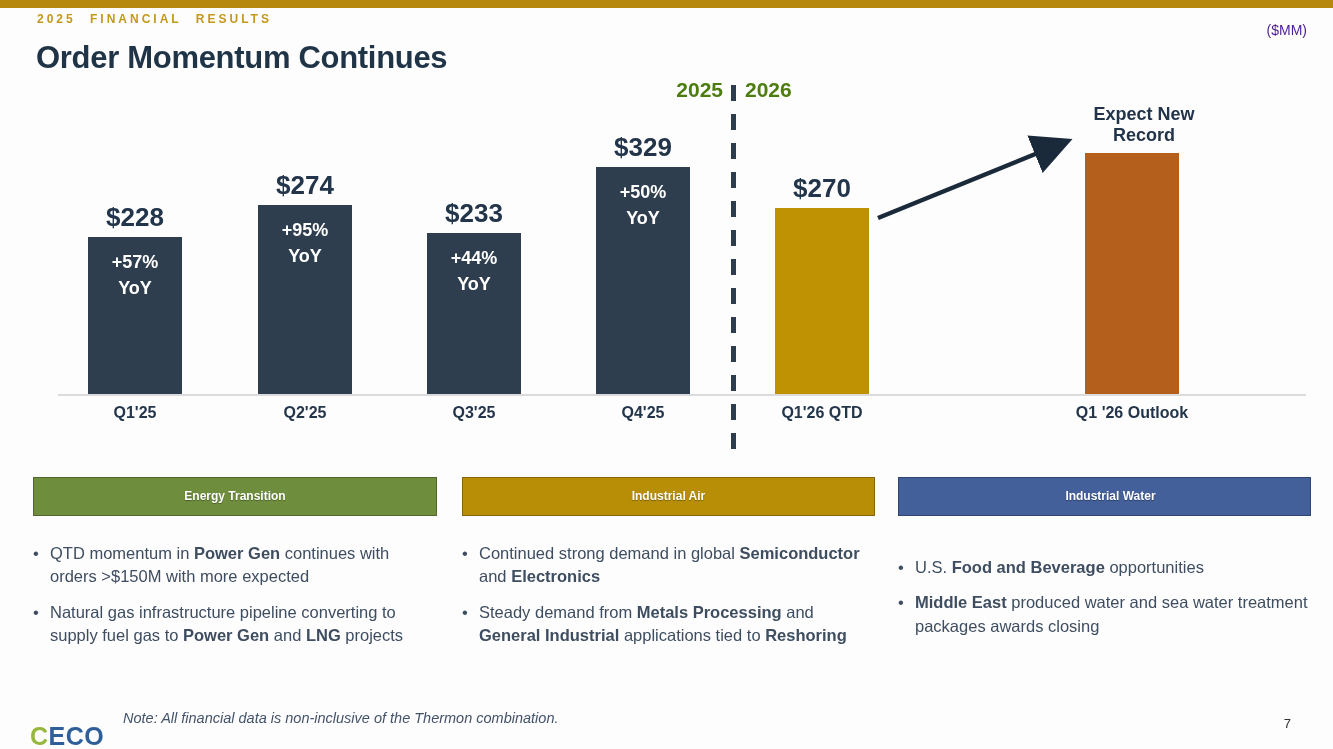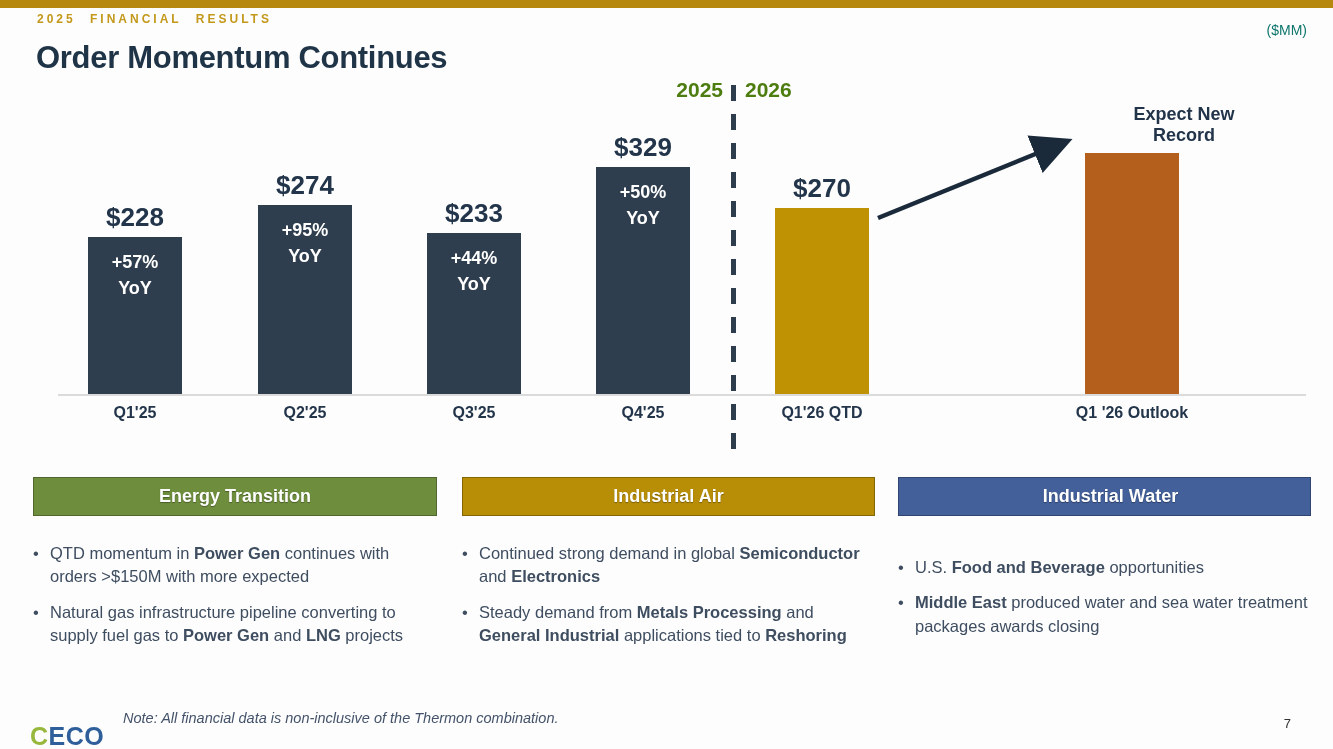--- a/index.html
+++ b/index.html
@@ -9,21 +9,21 @@
     font-family:"Liberation Sans", sans-serif;
     background:#FDFDFD;
     color:#23354A;
     overflow:hidden;
   }
   .topbar { position:absolute; left:0; top:0; width:1333px; height:8px; }
   .eyebrow {
     position:absolute; left:37px; top:12px;
     font-size:12px; font-weight:bold; letter-spacing:3px; word-spacing:8px;
   }
-  .units { position:absolute; right:26px; top:22px; font-size:14px; color:#0f766e; }
+  .units { position:absolute; right:26px; top:22px; font-size:14px; color:#4c1d95; }
   .page-title {
     position:absolute; left:36px; top:40px;
     font-size:31px; font-weight:bold; color:#1F3447; letter-spacing:-0.3px;
   }
 
   
   .chart { position:absolute; left:0; top:80px; width:1333px; height:385px; }
   .axis-line { position:absolute; left:58px; top:314px; width:1248px; height:2px; background:#DBDBDB; }
   .bar { position:absolute; }
   .bar-value { position:absolute; width:140px; text-align:center; font-size:26px; font-weight:bold; color:#23354A; }
@@ -31,34 +31,34 @@
   .bar-cat { position:absolute; width:180px; text-align:center; font-size:16px; font-weight:bold; color:#23354A; }
   .divider-line {
     position:absolute; top:5px; width:5px; height:372px;
     background:repeating-linear-gradient(to bottom, #2E3D4D 0 16px, transparent 16px 29px);
   }
   .divider-label { position:absolute; top:-2px; font-size:21px; font-weight:bold; color:#4d7c0f; white-space:nowrap; }
   .divider-label .arr { display:inline-block; transform:scaleX(1.9); font-weight:normal; font-size:22px; position:relative; top:-1px; }
   .divider-left { right:610px; text-align:right; }
   .divider-right { left:745px; }
   .annotation {
-    position:absolute; left:1084px; top:24px; width:200px;
+    position:absolute; left:1044px; top:24px; width:200px;
     text-align:center; font-size:18px; font-weight:bold; color:#22344A; line-height:21px;
   }
   .trend-arrow { position:absolute; left:868px; top:52px; }
 
   
   .sections { position:absolute; left:33px; top:477px; width:1278px; display:flex; }
   .section { }
   .section:nth-child(1){ width:404px; margin-right:25px; }
   .section:nth-child(2){ width:413px; margin-right:23px; }
   .section:nth-child(3){ width:413px; }
   .section-header {
     height:39px; line-height:37px; text-align:center;
-    color:#FFFFFF; font-size:18px; font-weight:bold;
+    color:#FFFFFF; font-size:12px; font-weight:bold;
     border:1px solid rgba(0,0,0,0.28);
     text-shadow:0 1px 1px rgba(0,0,0,0.35);
   }
   .section-bullets { margin-top:26px; }
   .section:nth-child(3) .section-bullets { margin-top:40px; }
   .bullet {
     position:relative; padding-left:17px; margin-bottom:12px;
     font-size:16.5px; line-height:1.42; color:#3E4D60;
   }
   .bullet::before { content:"•"; position:absolute; left:0; top:0; color:#3E4D60; }

